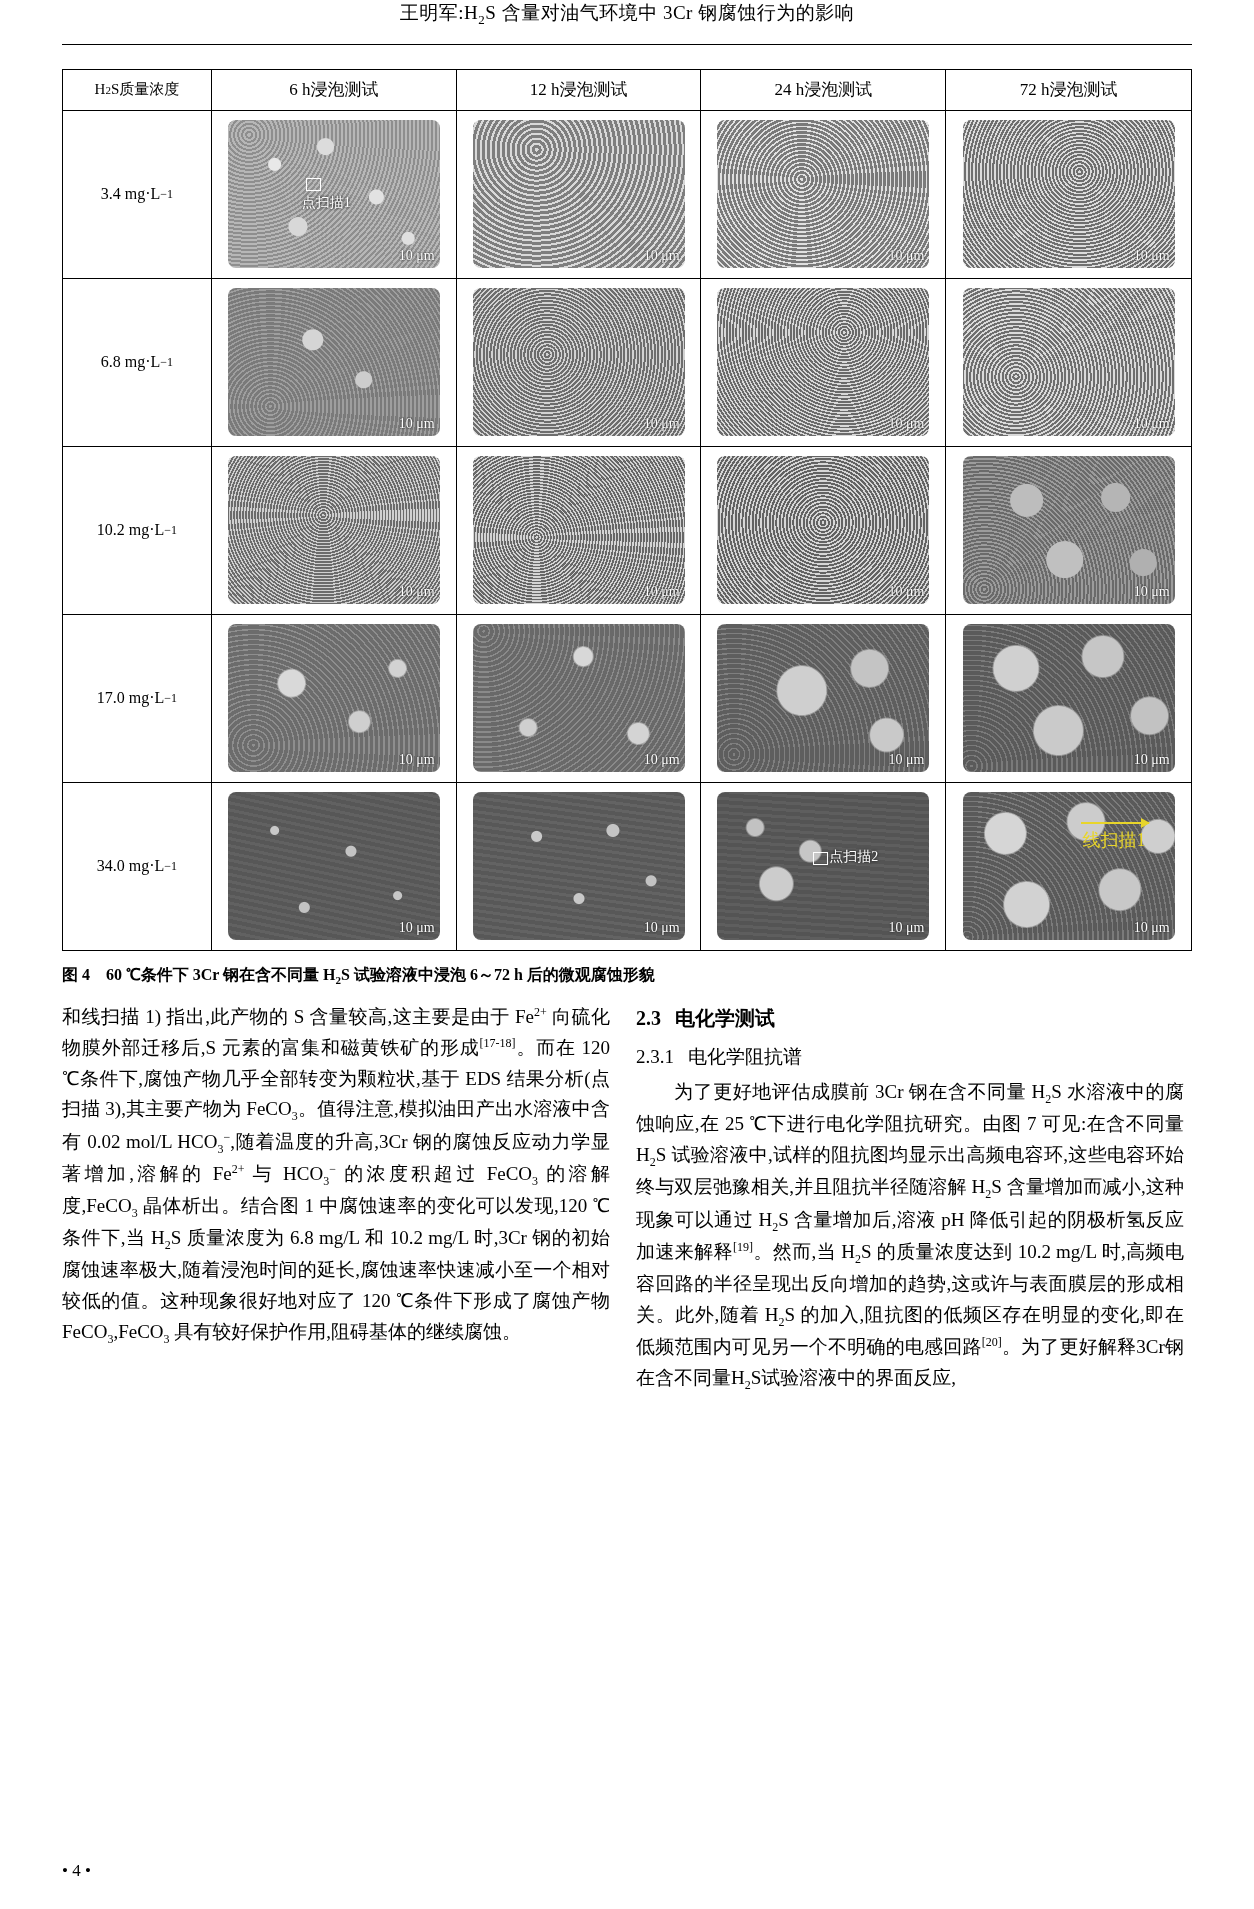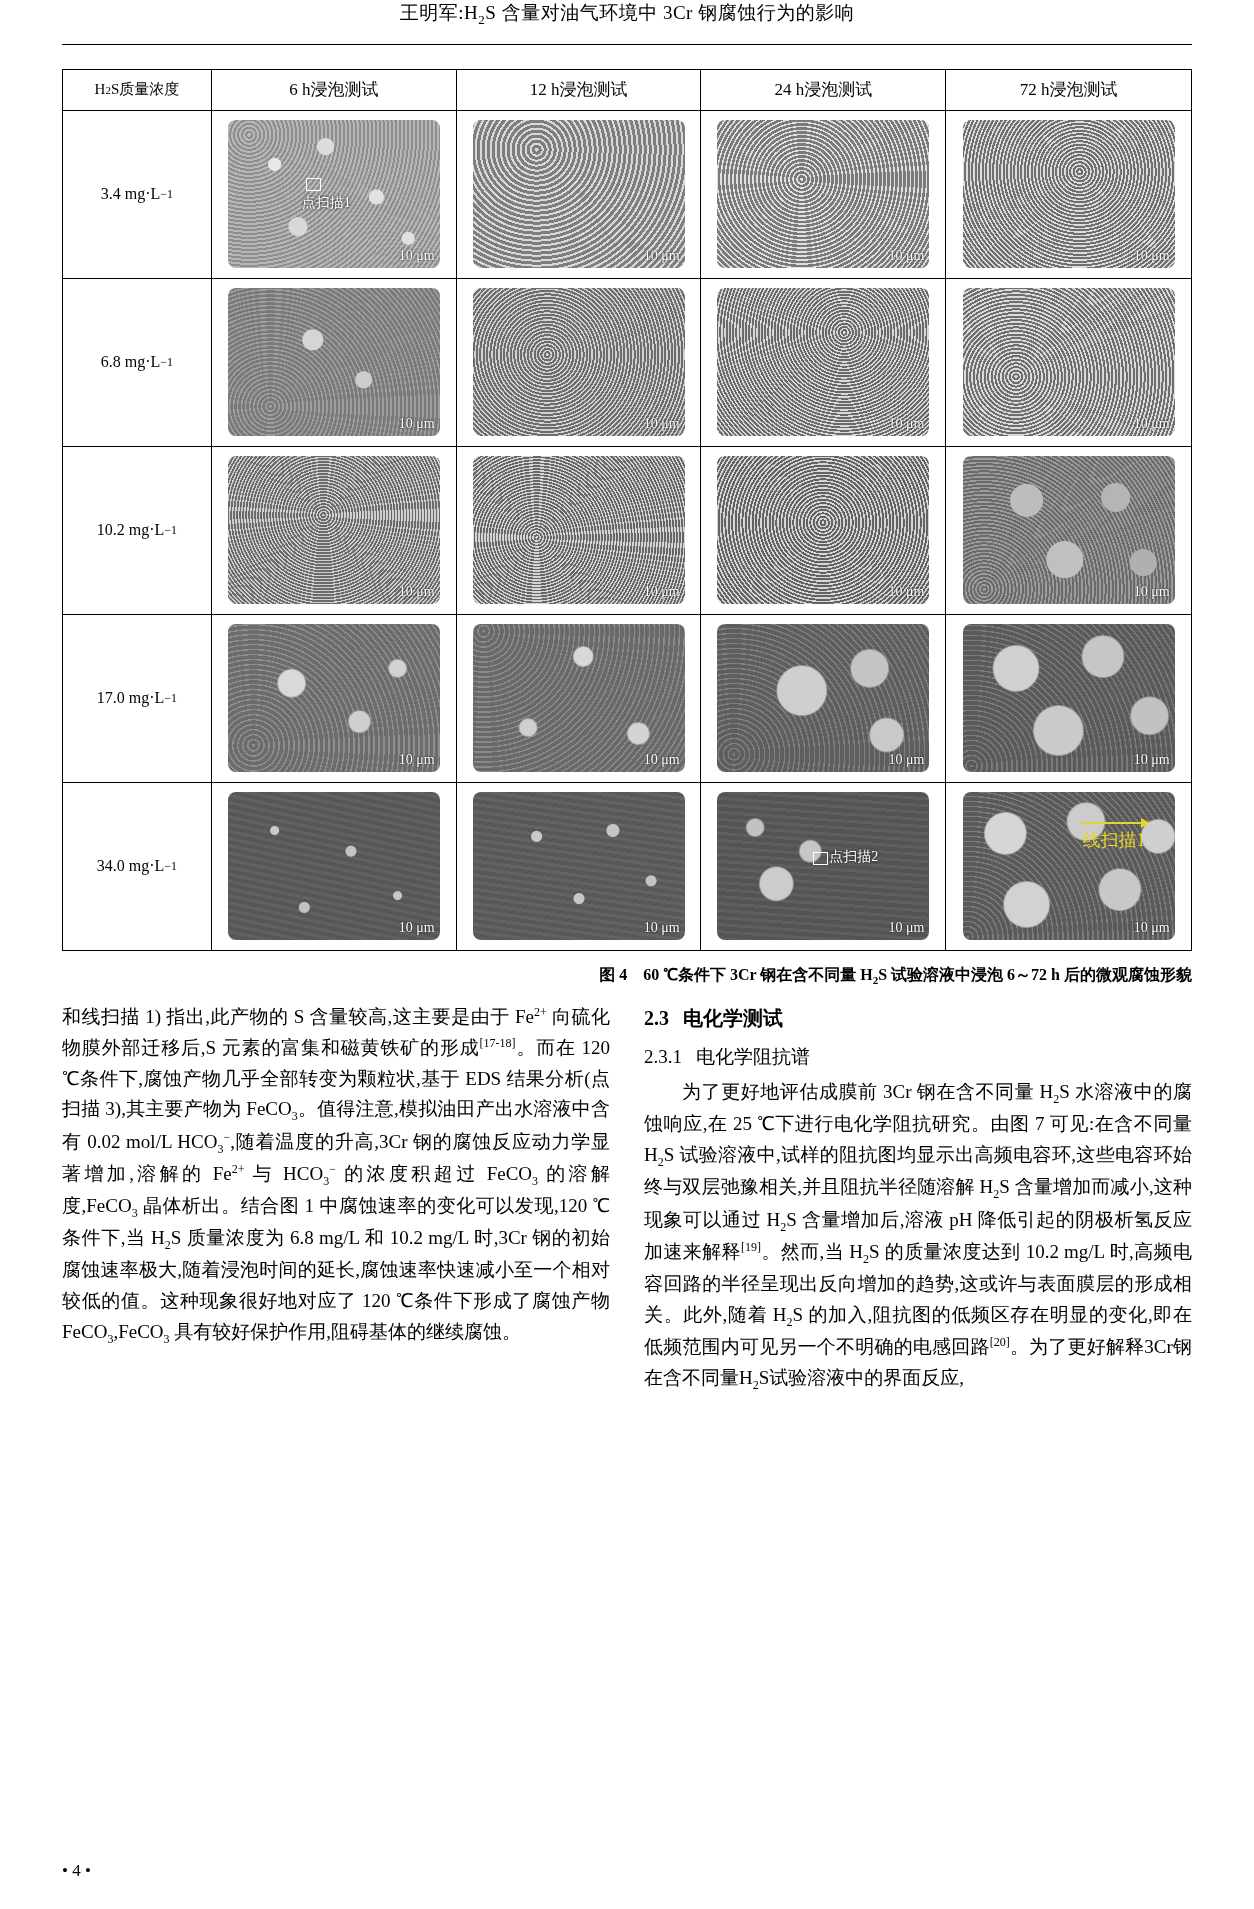--- a/index.html
+++ b/index.html
@@ -22,26 +22,26 @@
   .hdr .c1,.hdr .c2,.hdr .c3,.hdr .c4{font-size:17px;}
   .hdr .c0 sub{font-size:11px;}
   .imgrow{height:167px;}
   .micro{position:relative;width:212px;height:148px;overflow:hidden;background:#777;border-radius:8px;}
   .micro .scale{position:absolute;right:5px;bottom:4px;color:#fff;font-size:14px;font-family:"Liberation Serif",serif;text-shadow:0 0 2px #000;}
   .marker{position:absolute;width:13px;height:11px;border:1.6px solid #fff;}
   .mklabel{position:absolute;color:#fff;font-size:14px;text-shadow:0 0 3px #000;white-space:nowrap;}
   .arrow{position:absolute;height:2px;background:#e8d52a;}
   .arrow:after{content:"";position:absolute;right:-1px;top:-4px;border-left:9px solid #e8d52a;border-top:5px solid transparent;border-bottom:5px solid transparent;}
   .arrlabel{position:absolute;color:#e8d52a;font-size:18px;white-space:nowrap;}
-  .cap1{text-align:right;font-size:16px;font-weight:bold;margin-top:14px;}
+  .cap1{text-align:left;font-size:16px;font-weight:bold;margin-top:14px;}
   .cap1 sub{font-size:11px;}
   .cap2{text-align:center;font-size:15px;font-weight:bold;margin-top:6px;}
   .cap2 sub{font-size:11px;}
   
-  .cols{display:flex;margin-top:16px;gap:34px;}
+  .cols{display:flex;margin-top:16px;gap:26px;}
   .col{width:calc(50% - 17px);font-size:19px;line-height:1.62;text-align:justify;}
   .col p{margin:0;text-indent:0;}
   .col p.ind{text-indent:2em;}
   .h2{font-size:20px;font-weight:bold;margin:0 0 8px 0;}
   .h2 .num{margin-right:14px;}
   .h3{font-size:19px;margin:0 0 4px 0;}
   .h3 .num{margin-right:14px;}
   sup{font-size:12px;vertical-align:super;}
   sub{font-size:12px;vertical-align:sub;}
   .pagenum{position:absolute;left:62px;bottom:28px;font-size:17px;}

